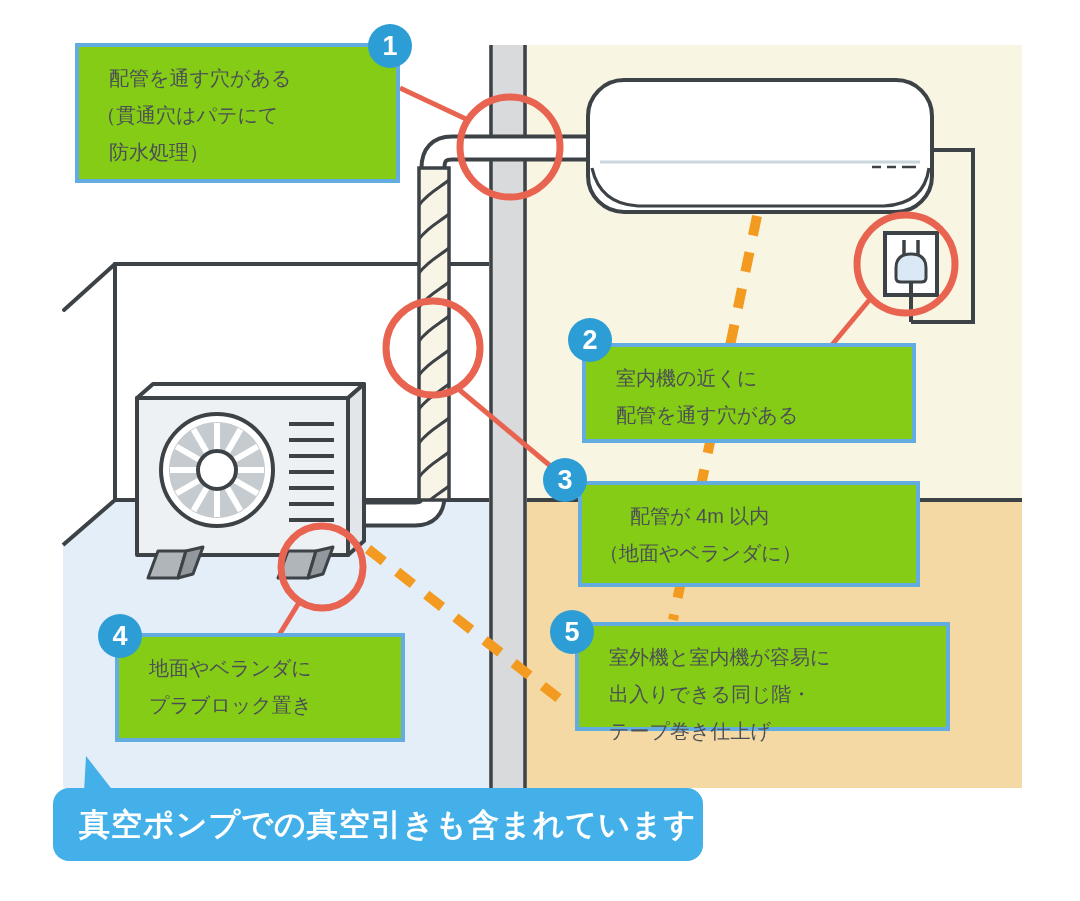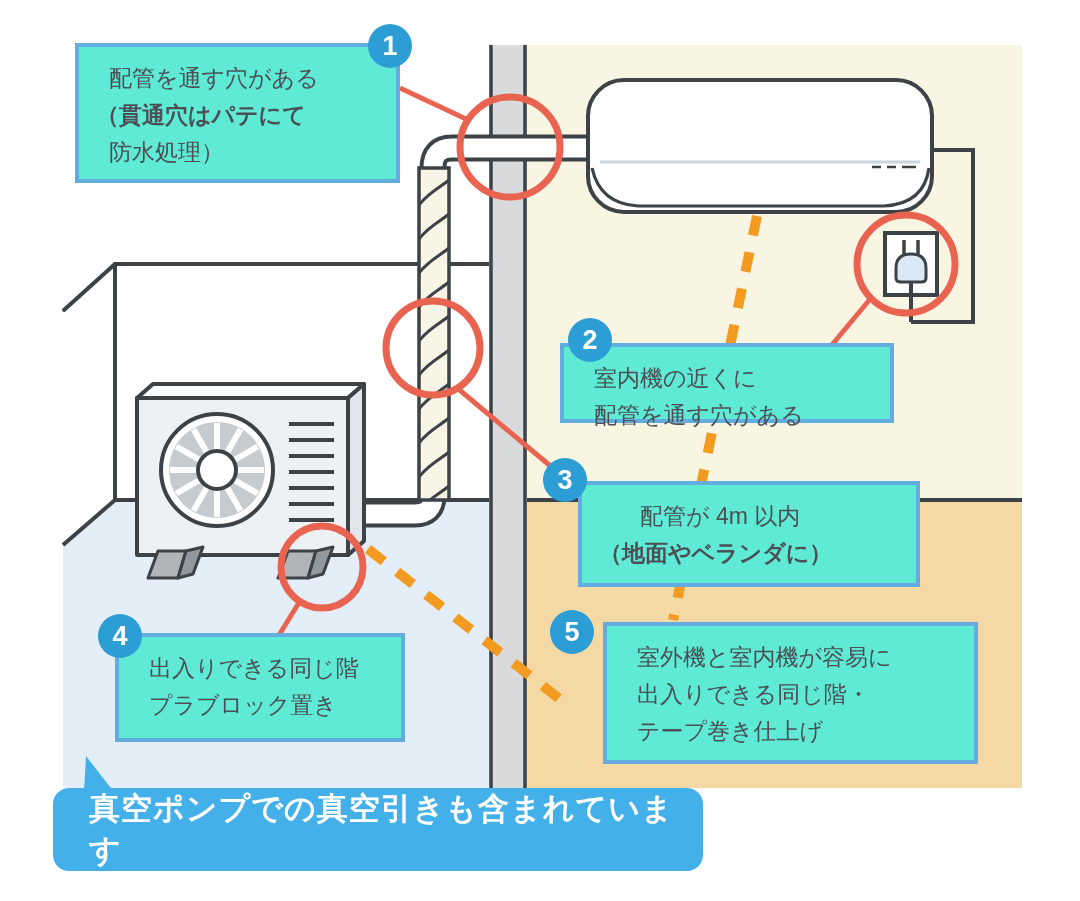--- a/index.html
+++ b/index.html
@@ -2,43 +2,43 @@
 <html><head>
 <meta charset="utf-8">
 <style>
   html,body{margin:0;padding:0;background:#ffffff;}
   .stage{
     position:relative;width:1080px;height:901px;background:#ffffff;overflow:hidden;
     font-family:"Liberation Sans","DejaVu Sans",sans-serif;
   }
   .stage svg{position:absolute;left:0;top:0;z-index:1;}
   .callout{
-    position:absolute;background:#5eead4;border:4px solid #63ace0;box-sizing:border-box;
-    color:#4c5055;font-size:23px;line-height:37px;font-weight:500;
+    position:absolute;background:#84cc16;border:4px solid #63ace0;box-sizing:border-box;
+    color:#4c5055;font-size:20px;line-height:37px;font-weight:500;
     padding:13px 8px 0 30px;z-index:2;
   }
   .callout .ln{display:block;}
-  .ln.hang{margin-left:-13px;font-weight:bold;}
-  .ln.indent{margin-left:28px;}
+  .ln.hang{margin-left:-13px;}
+  .ln.indent{margin-left:18px;}
   .badge{
     position:absolute;width:44px;height:44px;border-radius:50%;background:#2d9dd6;
     color:#ffffff;font-weight:bold;font-size:27px;display:flex;align-items:center;
     justify-content:center;z-index:3;
   }
   .banner{
-    position:absolute;left:53px;top:788px;width:650px;height:83px;background:#44b0e9;
+    position:absolute;left:53px;top:788px;width:650px;height:73px;background:#44b0e9;
     border-radius:16px;color:#ffffff;font-size:31px;font-weight:bold;letter-spacing:1px;
-    display:flex;align-items:center;padding-left:36px;box-sizing:border-box;z-index:2;
+    display:flex;align-items:center;padding-left:26px;box-sizing:border-box;z-index:2;
   }
   
   #c1{left:75px;top:43px;width:325px;height:140px;}
-  #c2{left:560px;top:343px;width:334px;height:80px;}
+  #c2{left:582px;top:343px;width:334px;height:100px;}
   #c3{left:578px;top:481px;width:342px;height:106px;}
   #c4{left:115px;top:633px;width:290px;height:109px;}
-  #c5{left:575px;top:622px;width:375px;height:142px;margin-left:28px;}
+  #c5{left:575px;top:622px;width:375px;height:109px;}
   #b1{left:368px;top:24px;}
   #b2{left:568px;top:318px;}
   #b3{left:543px;top:458px;}
   #b4{left:98px;top:614px;}
   #b5{left:550px;top:610px;}
 </style>
 </head>
 <body>
 
 <div class="stage">
@@ -200,21 +200,21 @@
   </div>
   <div id="b2" class="badge">2</div>
 
   <div id="c3" class="callout">
     <span class="ln indent">配管が 4m 以内</span>
     <span class="ln hang">（地面やベランダに）</span>
   </div>
   <div id="b3" class="badge">3</div>
 
   <div id="c4" class="callout">
-    <span class="ln">出入りできる同じ階</span>
+    <span class="ln">地面やベランダに</span>
     <span class="ln">プラブロック置き</span>
   </div>
   <div id="b4" class="badge">4</div>
 
   <div id="c5" class="callout">
     <span class="ln">室外機と室内機が容易に</span>
     <span class="ln">出入りできる同じ階・</span>
     <span class="ln">テープ巻き仕上げ</span>
   </div>
   <div id="b5" class="badge">5</div>

